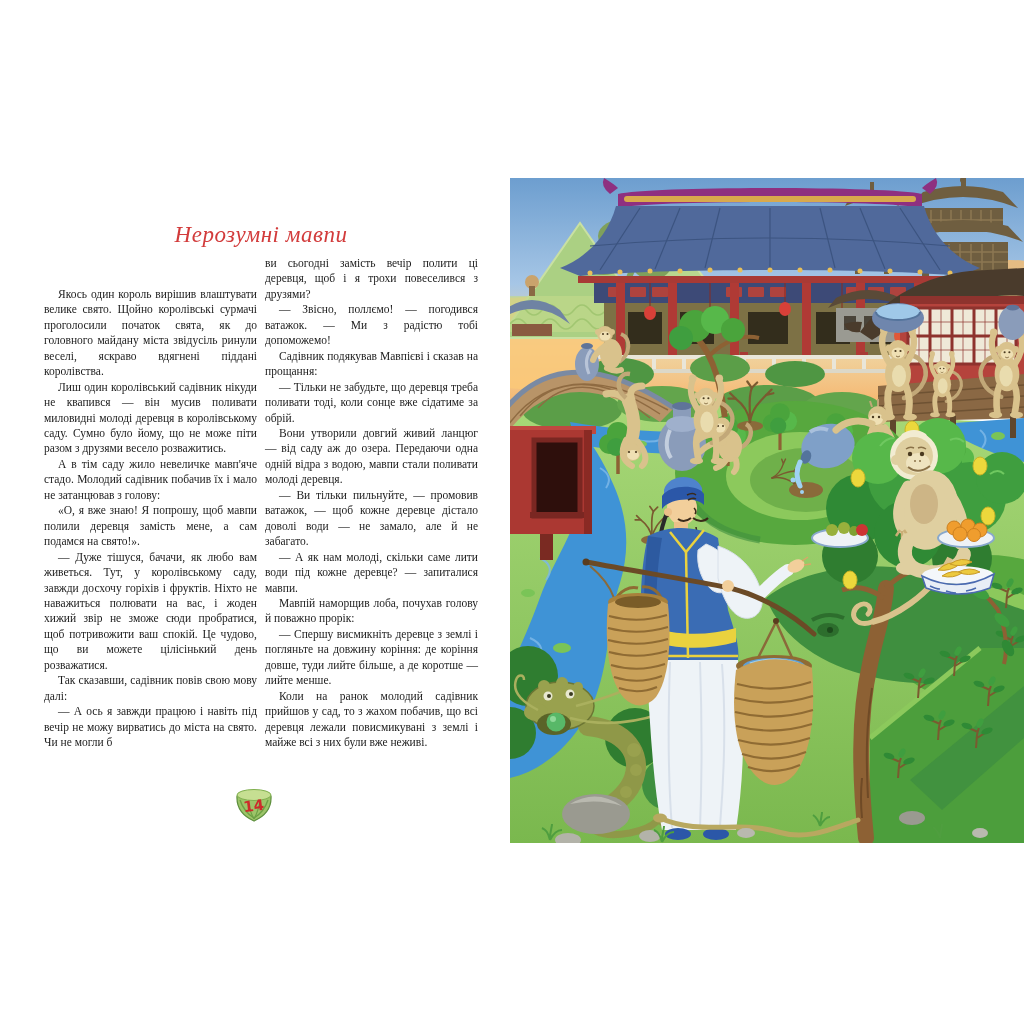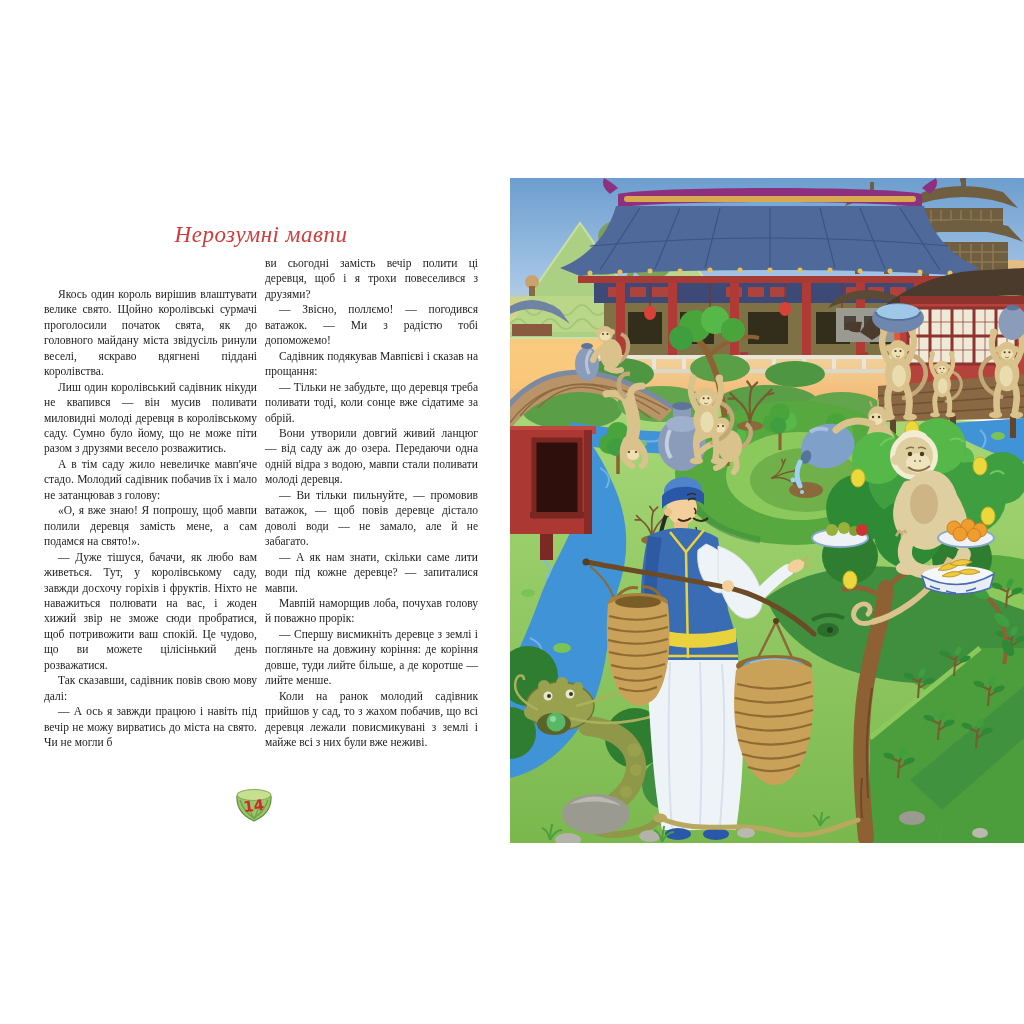--- a/index.html
+++ b/index.html
@@ -34,22 +34,22 @@
         <p>— Дуже тішуся, бачачи, як любо вам живеться. Тут, у королівському саду, завжди досхочу горіхів і фруктів. Ніхто не наважиться полювати на вас, і жоден хижий звір не зможе сюди пробратися, щоб потривожити ваш спокій. Це чудово, що ви можете цілісінький день розважатися.</p>
         <p>Так сказавши, садівник повів свою мову далі:</p>
         <p>— А ось я завжди працюю і навіть під вечір не можу вирватись до міста на свято. Чи не могли б</p>
       </div>
       <div class="col">
         <p class="cont">ви сьогодні замість вечір полити ці деревця, щоб і я трохи повеселився з друзями?</p>
         <p>— Звісно, поллємо! — погодився ватажок. — Ми з радістю тобі допоможемо!</p>
         <p>Садівник подякував Мавпієві і сказав на прощання:</p>
         <p>— Тільки не забудьте, що деревця треба поливати тоді, коли сонце вже сідатиме за обрій.</p>
         <p>Вони утворили довгий живий ланцюг — від саду аж до озера. Передаючи одна одній відра з водою, мавпи стали поливати молоді деревця.</p>
-        <p>— Ви тільки пильнуйте, — промовив ватажок, — щоб повів деревце дістало доволі води — не замало, але й не забагато.</p>
-        <p>— А як нам знати, скільки саме лити води під кожне деревце? — запиталися мавпи.</p>
+        <p>— Ви тільки пильнуйте, — промовив ватажок, — щоб кожне деревце дістало доволі води — не замало, але й не забагато.</p>
+        <p>— А як нам молоді, скільки саме лити води під кожне деревце? — запиталися мавпи.</p>
         <p>Мавпій наморщив лоба, почухав голову й поважно прорік:</p>
         <p>— Спершу висмикніть деревце з землі і погляньте на довжину коріння: де коріння довше, туди лийте більше, а де коротше — лийте менше.</p>
         <p>Коли на ранок молодий садівник прийшов у сад, то з жахом побачив, що всі деревця лежали повисмикувані з землі і майже всі з них були вже неживі.</p>
       </div>
     </div>
   </div>
 
   <div class="page-badge">
     <svg width="40" height="42" viewBox="0 0 40 42">
       <path d="M3,12 Q20,3 37,12 Q38,29 20,37 Q2,29 3,12 Z" fill="#9cc468" stroke="#5d8f3d" stroke-width="1.2"></path>

